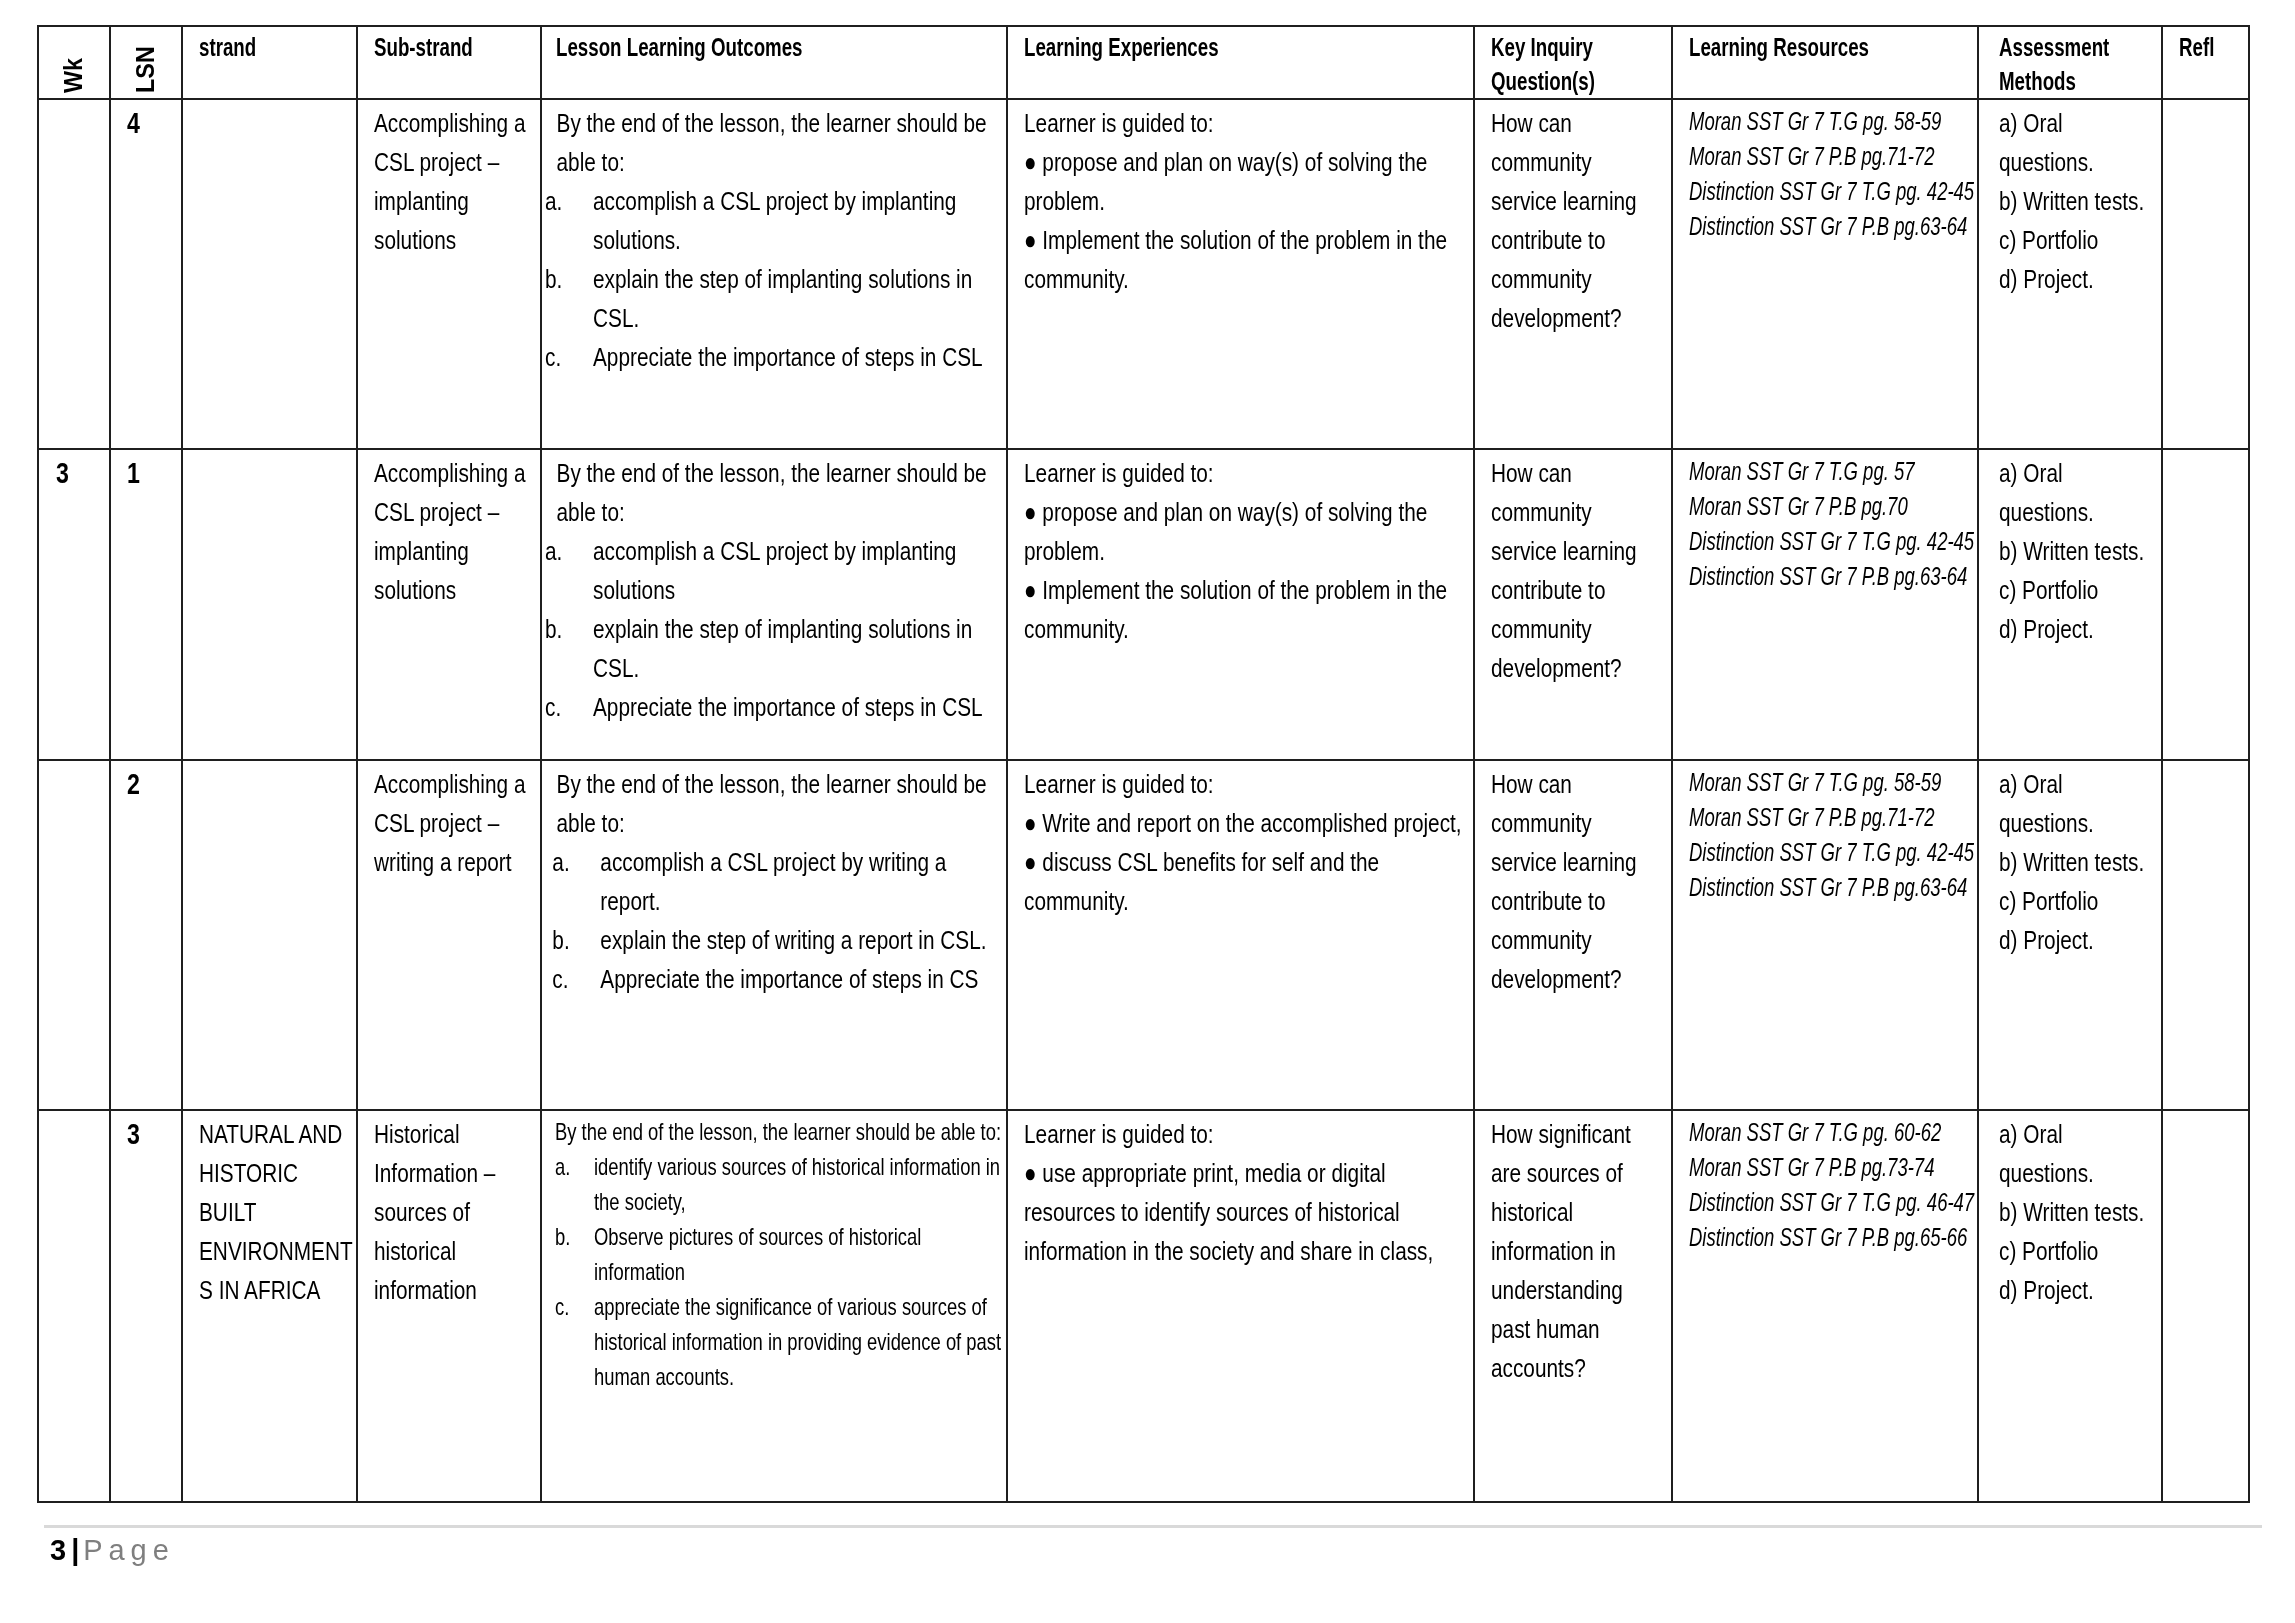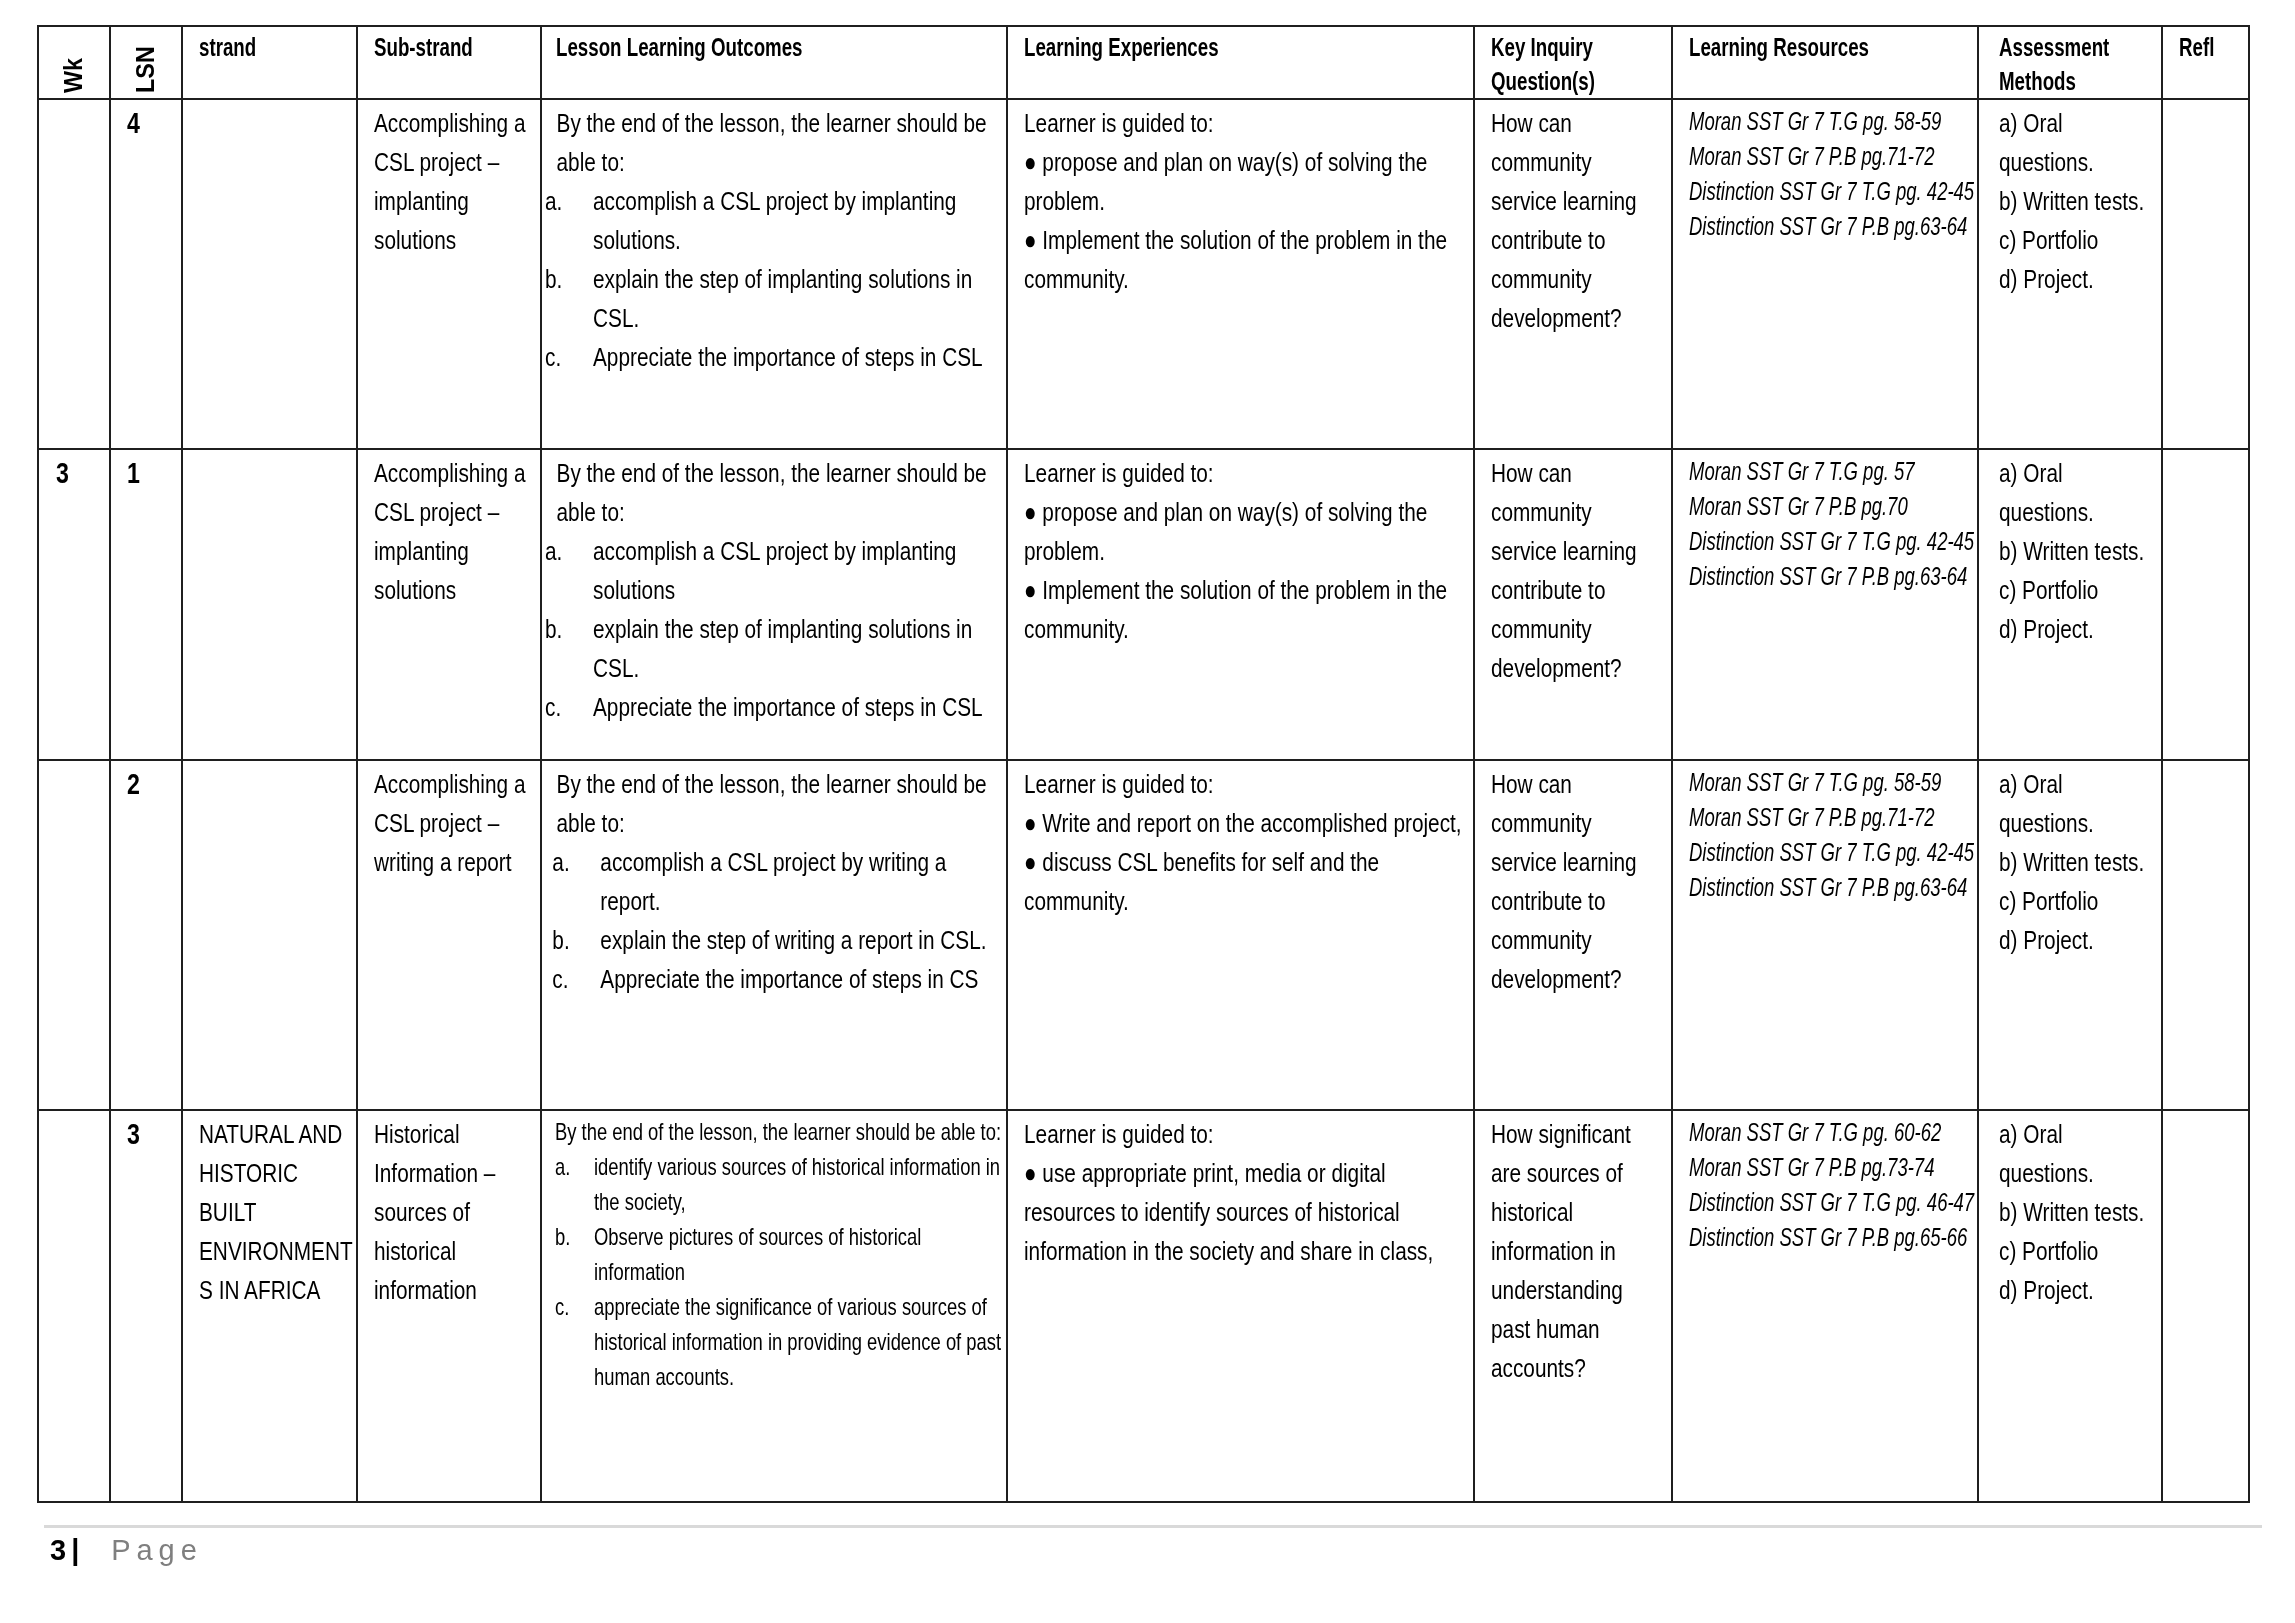--- a/index.html
+++ b/index.html
@@ -59,21 +59,21 @@
   .footer-line {
     position: absolute; left: 44px; top: 1525px;
     width: 2218px; height: 2.6px; background: #d9d9d9;
   }
   .footer {
     position: absolute; left: 50px; top: 1534px;
     font-size: 29px; line-height: 33px; white-space: nowrap;
   }
   .footer .pn { font-weight: bold; color: #000; }
   .footer .bar { font-weight: bold; color: #000; margin: 0 3.9px 0 5.2px; }
-  .footer .pg { color: #7f7f7f; letter-spacing: 5.9px; margin-left: 28px; }
+  .footer .pg { color: #7f7f7f; letter-spacing: 5.9px; }
 </style>
 </head>
 <body>
 
 <div class="page">
 
 <table class="scheme">
   <colgroup>
     <col style="width:72px">
     <col style="width:72px">

